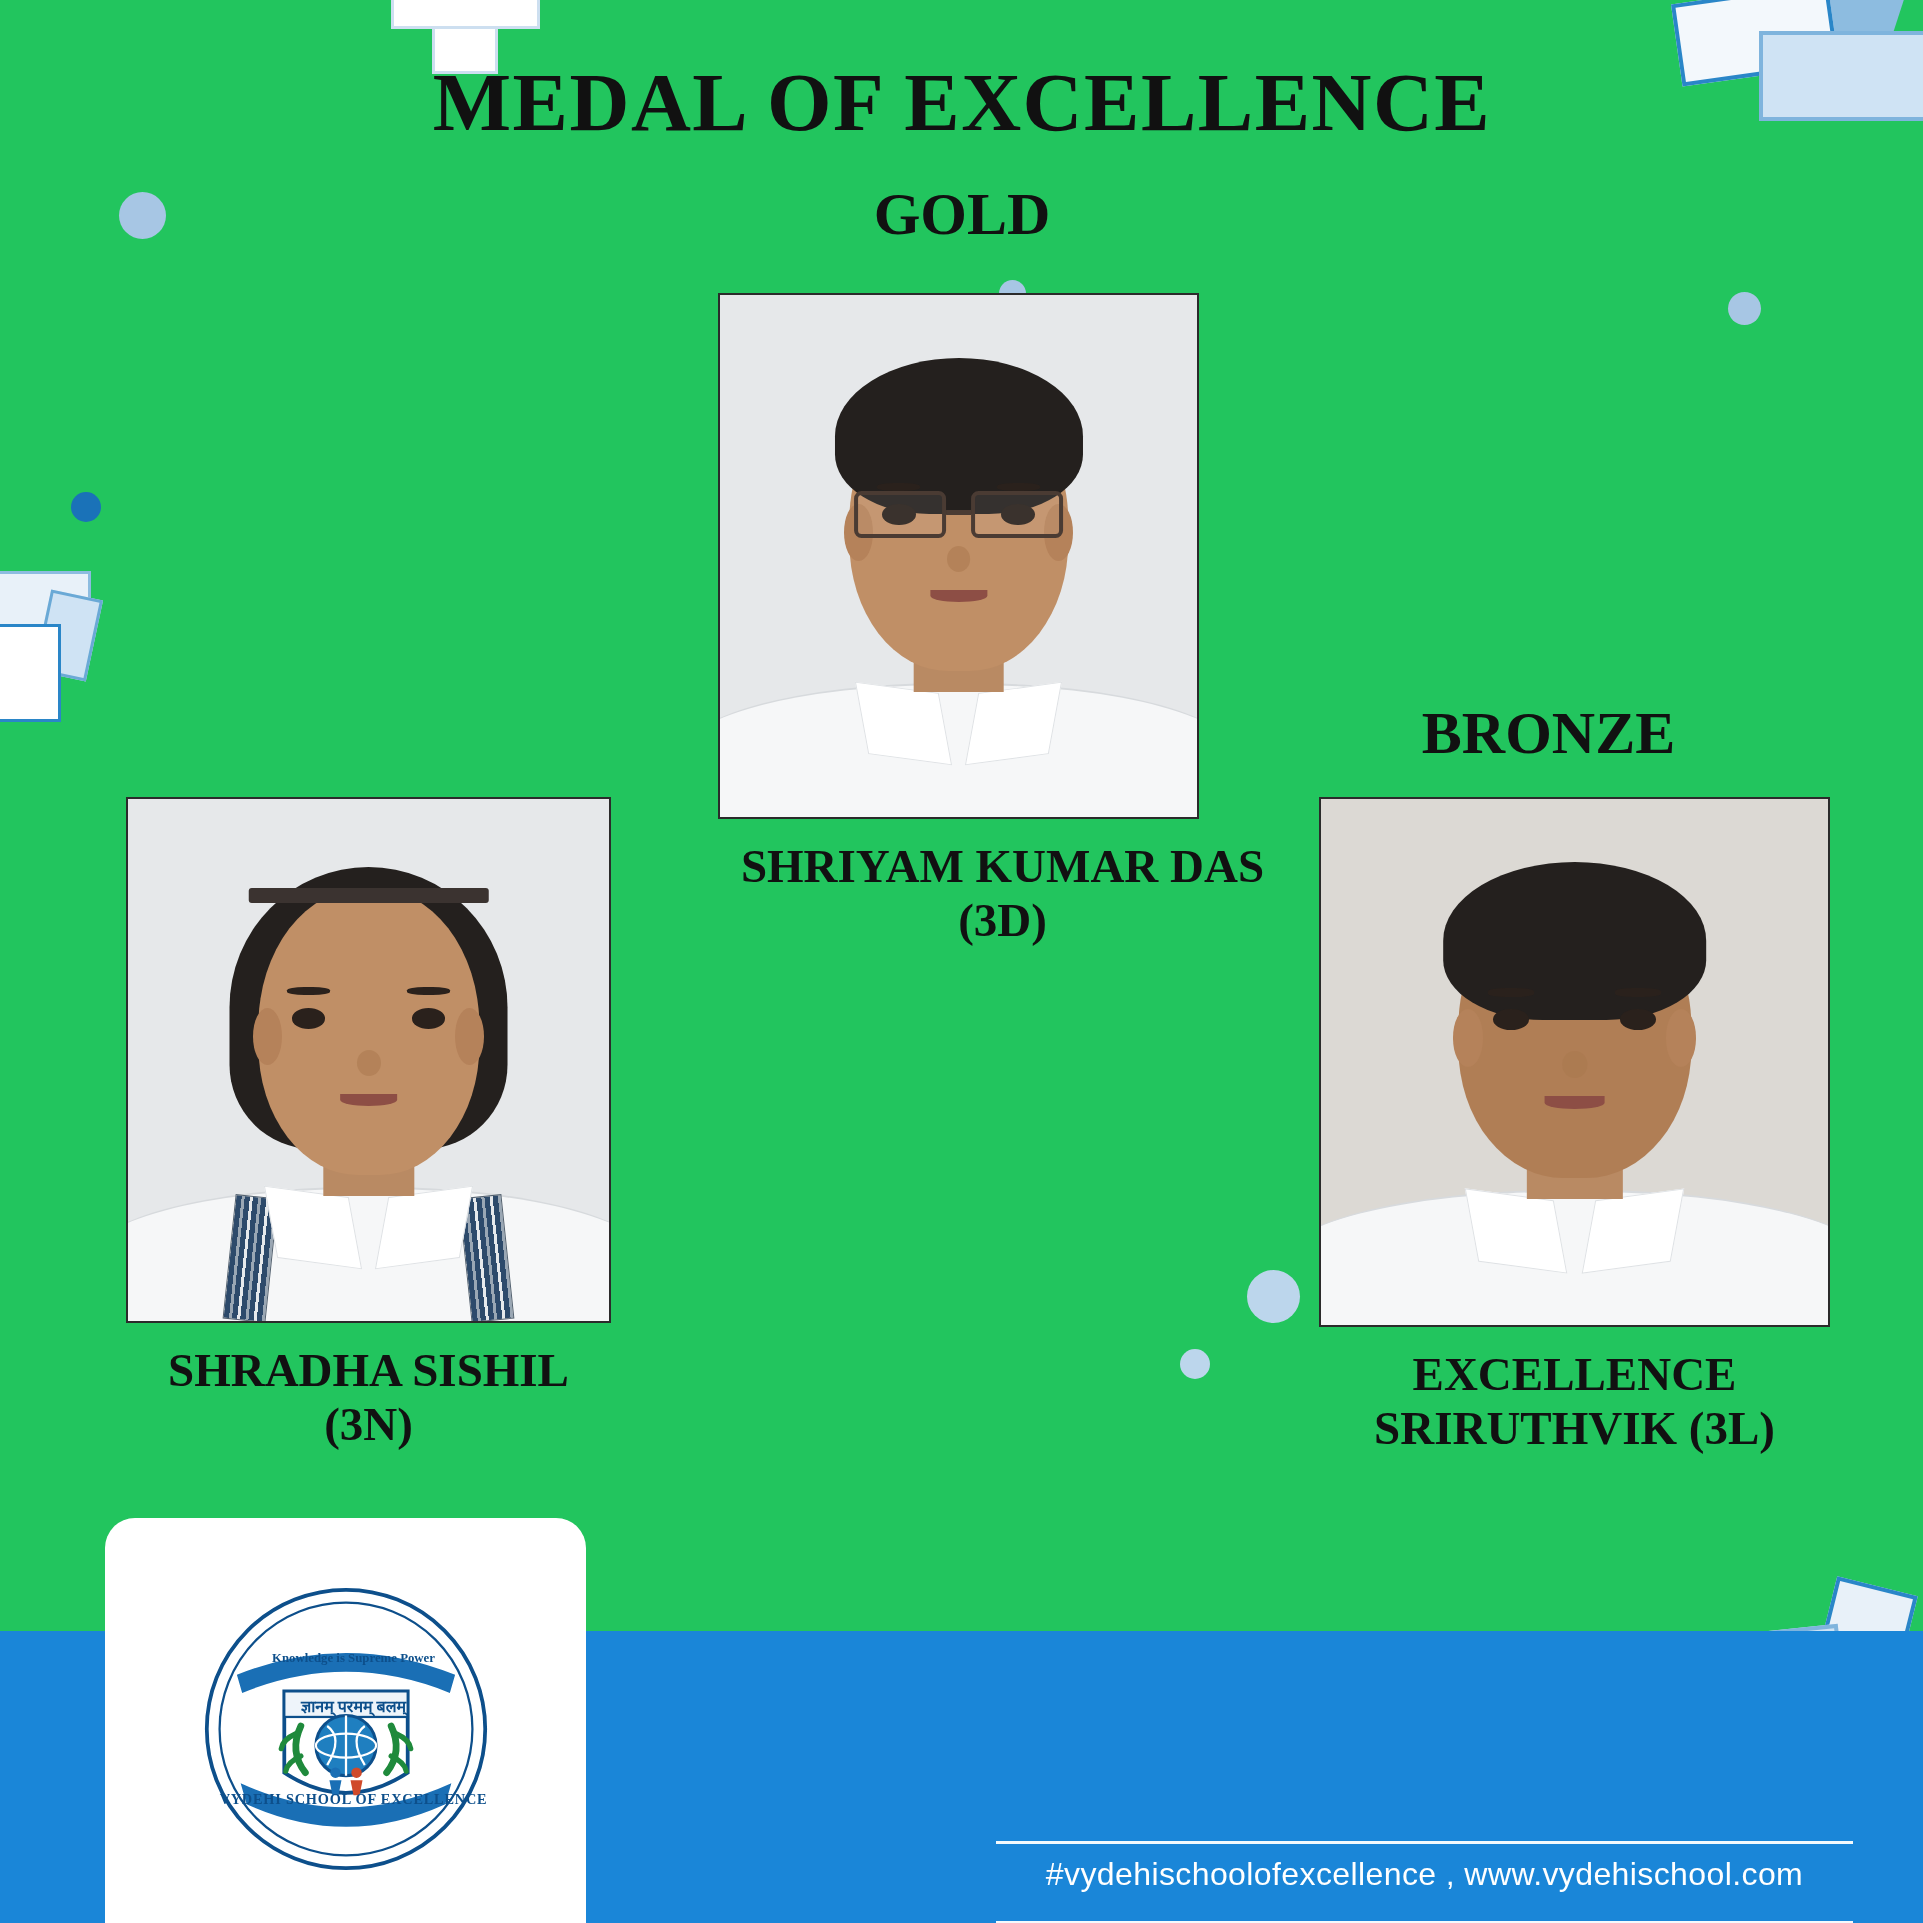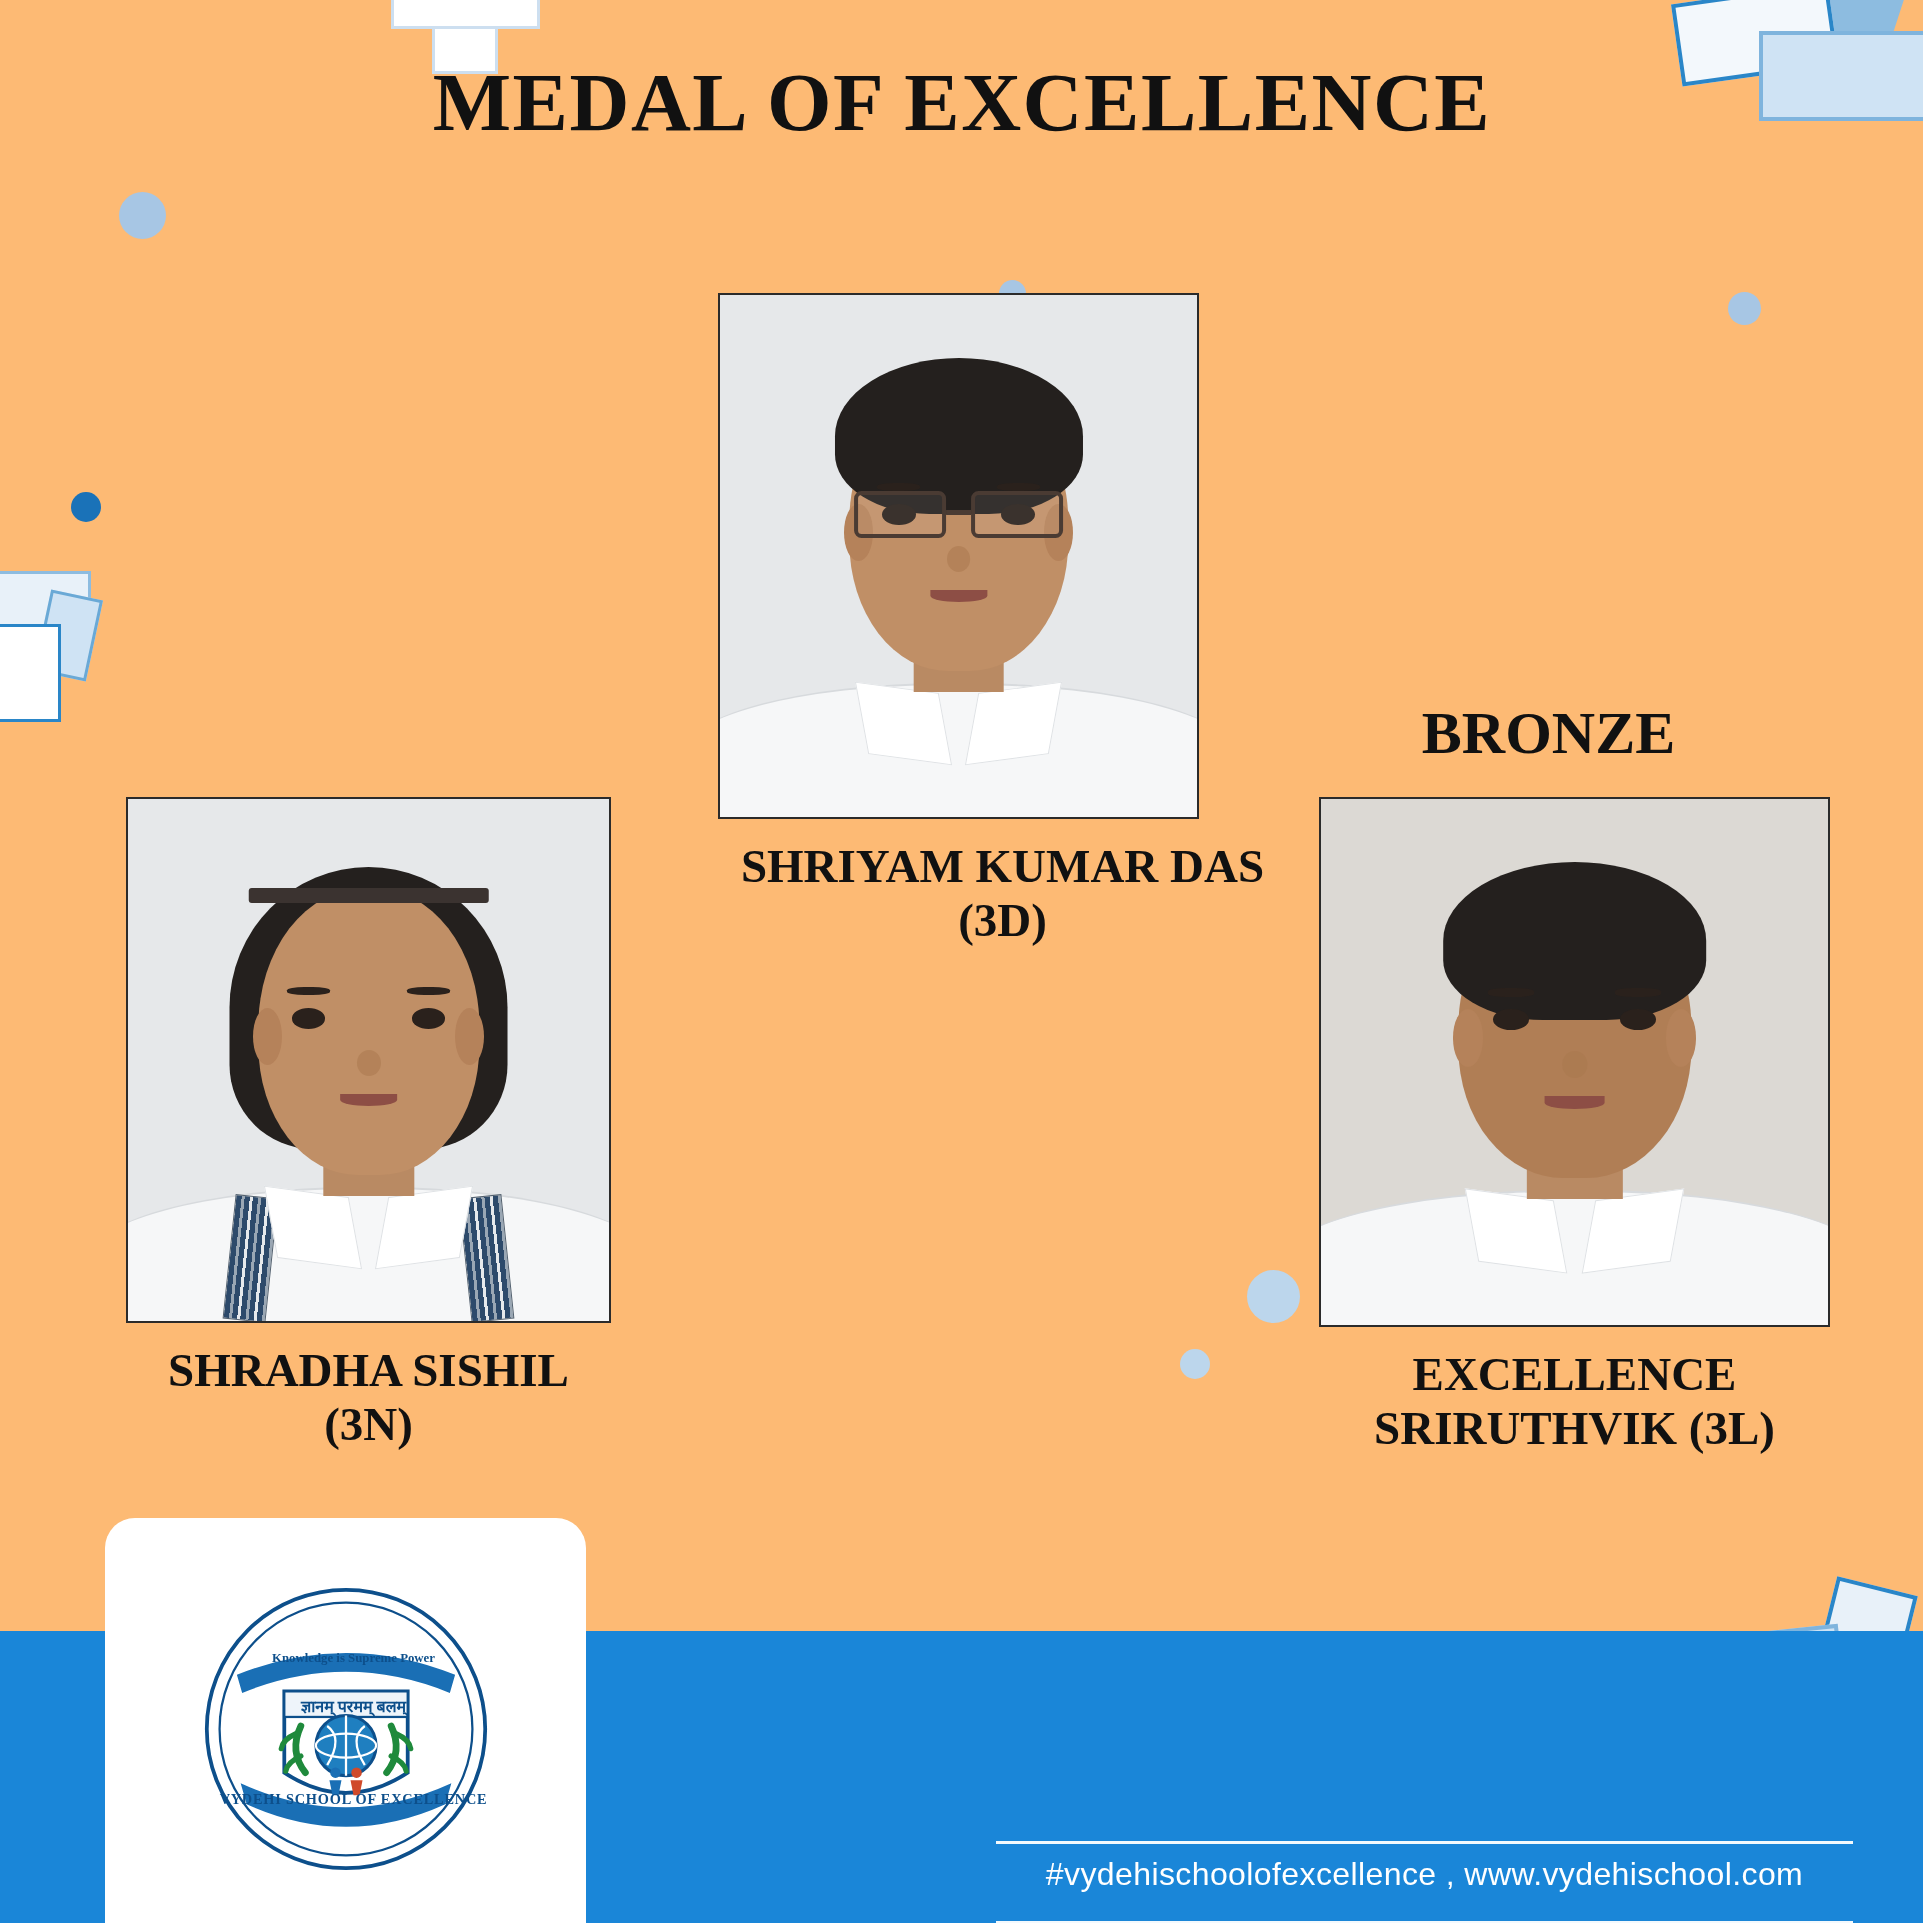--- a/index.html
+++ b/index.html
@@ -5,21 +5,21 @@
   * { box-sizing: border-box; margin: 0; padding: 0; }
   html, body {
     width: 1924px; height: 1924px;
     background: #f2f3f5;
     font-family: "Liberation Serif", serif;
     overflow: hidden;
   }
   #poster {
     position: relative;
     width: 1924px; height: 1924px;
-    background: #fdba74;
+    background: #22c55e;
     overflow: hidden;
   }
 
   
   .deco { position: absolute; pointer-events: none; }
   .circle { border-radius: 50%; }
 
   .c1 { left: 119px; top: 192px; width: 47px; height: 47px; background: #a7c6e4; }
   .c2 { left: 999px; top: 280px; width: 27px; height: 27px; background: #a7c6e4; }
   .c3 { left: 1728px; top: 292px; width: 33px; height: 33px; background: #a7c6e4; }
@@ -297,20 +297,21 @@
   </div>
 
   <div class="deco br-cluster">
     <div class="q3"></div>
       <div class="q1"></div>
       <div class="q2"></div>
   </div>
 
   <div class="main-title">MEDAL OF EXCELLENCE</div>
 
+  <div class="label-gold">GOLD</div>
   <div class="card card-gold">
     <div class="photo">
       <div class="pbg"></div>
       <div class="shoulders"></div>
       <div class="collar-l"></div>
       <div class="collar-r"></div>
       <div class="neck"></div>
       <div class="head"></div>
       <div class="ear-l"></div>
       <div class="ear-r"></div>

